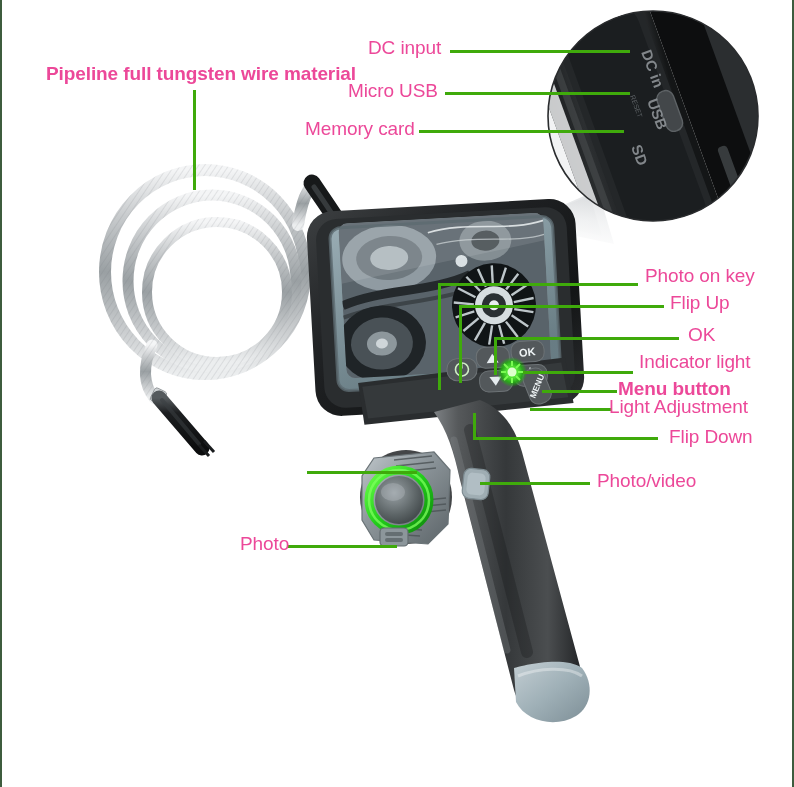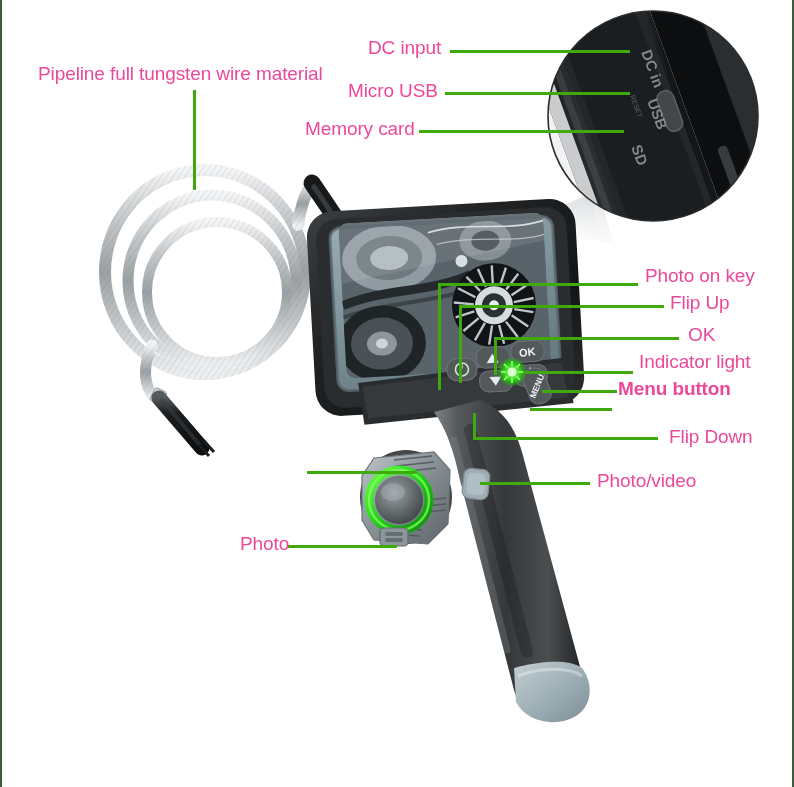--- a/index.html
+++ b/index.html
@@ -395,38 +395,39 @@
 
   <div class="lead v" style="left:471px; top:413px; height:26px;"></div>
   <div class="lead h" style="left:471px; top:437px; width:185px;"></div>
 
   <div class="lead h" style="left:305px; top:471px; width:110px;"></div>
 
   <div class="lead h" style="left:285px; top:545px; width:110px;"></div>
 
   <div class="lead h" style="left:478px; top:482px; width:110px;"></div>
 
-  <div class="lbl" style="left:36px; top:64px;">Pipeline full tungsten wire material</div>
+  <div class="lbl" style="left:44px; top:64px;font-weight:bold;">Pipeline full tungsten wire material</div>
 
   <div class="lbl" style="left:366px; top:38px;">DC input</div>
 
   <div class="lbl" style="left:346px; top:81px;">Micro USB</div>
 
   <div class="lbl" style="left:303px; top:119px;">Memory card</div>
 
   <div class="lbl" style="left:643px; top:266px;">Photo on key</div>
 
   <div class="lbl" style="left:668px; top:293px;">Flip Up</div>
 
   <div class="lbl" style="left:686px; top:325px;">OK</div>
 
   <div class="lbl" style="left:637px; top:352px;text-align:right;">Indicator light</div>
 
   <div class="lbl" style="left:616px; top:379px;font-weight:bold;">Menu button</div>
 
+  <div class="lbl" style="left:607px; top:397px;">Light Adjustment</div>
 
   <div class="lbl" style="left:667px; top:427px;">Flip Down</div>
 
 
   <div class="lbl" style="left:238px; top:534px;">Photo</div>
 
   <div class="lbl" style="left:595px; top:471px;">Photo/video</div>
 
 </div>
 

